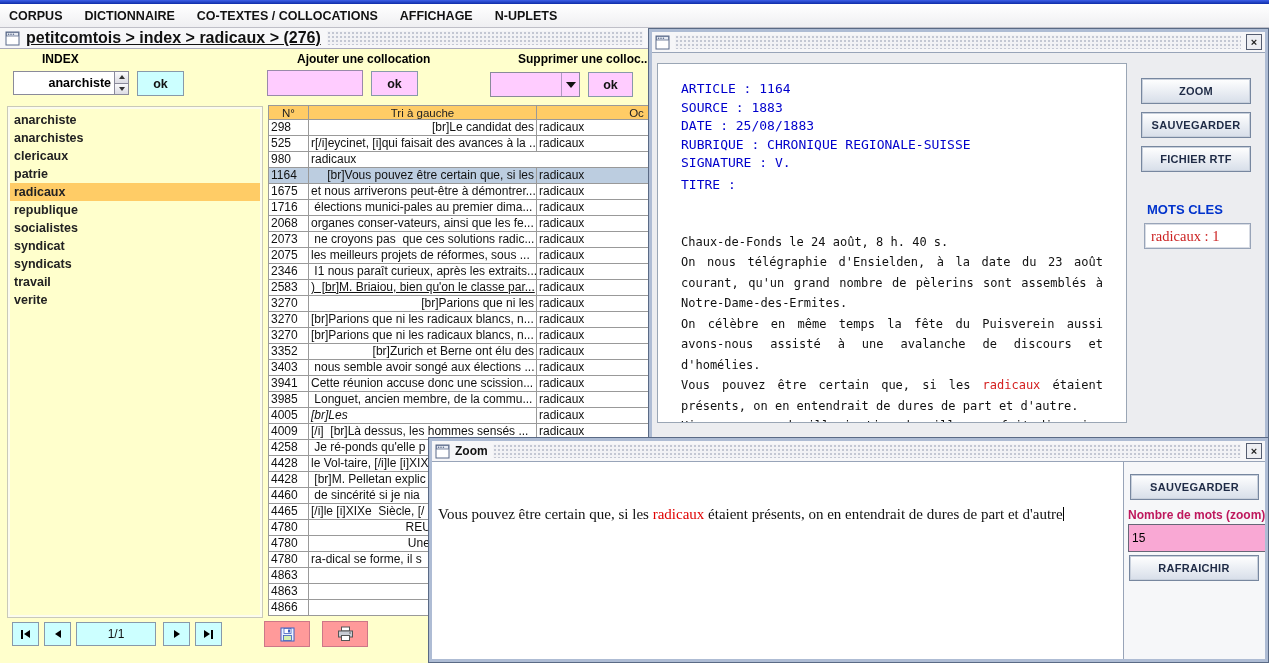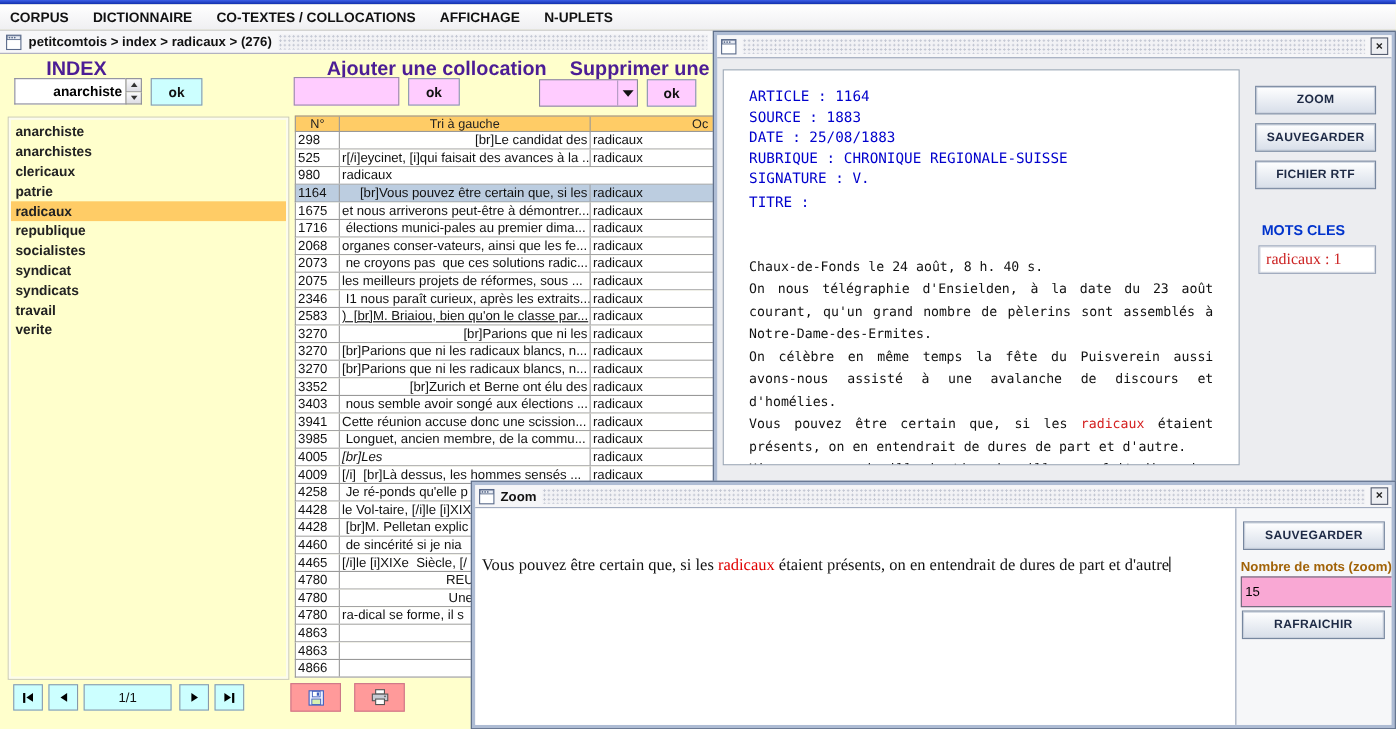--- a/index.html
+++ b/index.html
@@ -14,27 +14,27 @@
     background:linear-gradient(#3D5FE8,#0E2CA8); }
   #menubar { position:absolute; left:0; top:4px; width:1269px; height:24px;
     background:linear-gradient(#FFFFFF,#EFEFF2); border-bottom:1px solid #BFBFC8;
     display:flex; align-items:center; padding-left:9px; gap:22px; }
   .menu-item { font-weight:bold; font-size:12.5px; color:#111; white-space:nowrap; cursor:default; }
 
   
   #main-titlebar { position:absolute; left:0; top:28px; width:648px; height:21px;
     background:#F7F7F9; border-bottom:1px solid #AAAABB;
     display:flex; align-items:center; gap:6px; padding:0 5px; }
-  #main-title { font-weight:bold; font-size:12px; color:#111; white-space:nowrap; }
+  #main-title { font-weight:bold; font-size:16px; color:#111; white-space:nowrap;text-decoration:underline; }
   .stipple { background-image:radial-gradient(#C3C7D3 30%, rgba(0,0,0,0) 32%);
     background-size:4px 4px; background-color:#F2F2F5; }
   .fill { flex:1; height:14px; }
 
   
-  .panel-label { position:absolute; font-weight:bold; font-size:18px; color:#4c1d95;padding-left:30px; }
+  .panel-label { position:absolute; font-weight:bold; font-size:12px; color:#000000;padding-left:30px; }
   #index-label  { left:12px;  top:52px; }
   #add-label    { left:267px; top:52px; }
   #remove-label { left:488px; top:52px; }
 
   #index-spinner { position:absolute; left:13px; top:71px; width:116px; height:24px; display:flex; }
   #index-spinner input { flex:1; min-width:0; border:1px solid #8A8A9A; border-right:none;
     font:bold 12.5px "Liberation Sans",sans-serif; text-align:right; padding-right:3px; background:#fff; }
   .spin-arrows { width:15px; display:flex; flex-direction:column; }
   .spin-btn { flex:1; background:linear-gradient(#FAFAFC,#DDDDE4); border:1px solid #8A8A9A;
     display:flex; align-items:center; justify-content:center; padding:0; }
@@ -123,21 +123,21 @@
 
   #zoom-window { left:428px; top:437px; width:841px; height:226px; z-index:6; }
   #zoom-text-area { position:absolute; left:0; top:0; right:142px; bottom:0; background:#fff; }
   #zoom-sentence { position:absolute; left:6px; top:44px; right:4px;
     font-family:"Liberation Serif",serif; font-size:15px; color:#111; }
   #zoom-sentence .kw { color:#E00000; }
   .caret { display:inline-block; width:1px; height:14px; background:#000; vertical-align:-2px; }
   #zoom-right-panel { position:absolute; top:0; right:0; width:142px; bottom:0;
     background:#F6F7F9; border-left:1px solid #98A4B8; }
   #btn-zw-sauv { position:absolute; left:6px; top:12px; width:129px; height:26px; }
-  #zw-words-label { position:absolute; left:4px; top:46px; font-weight:bold; font-size:12px; color:#a16207; white-space:nowrap; }
+  #zw-words-label { position:absolute; left:4px; top:46px; font-weight:bold; font-size:12px; color:#be185d; white-space:nowrap; }
   #zw-words-input { position:absolute; left:4px; top:62px; width:144px; height:21px;
     border:1px solid #667; font-size:12px; padding:13px 3px; background:#f9a8d4; }
   #btn-zw-refresh { position:absolute; left:5px; top:93px; width:130px; height:26px; }
 
   svg { display:block; }
 </style>
 </head>
 <body>
 
 <div id="top-strip"></div>

